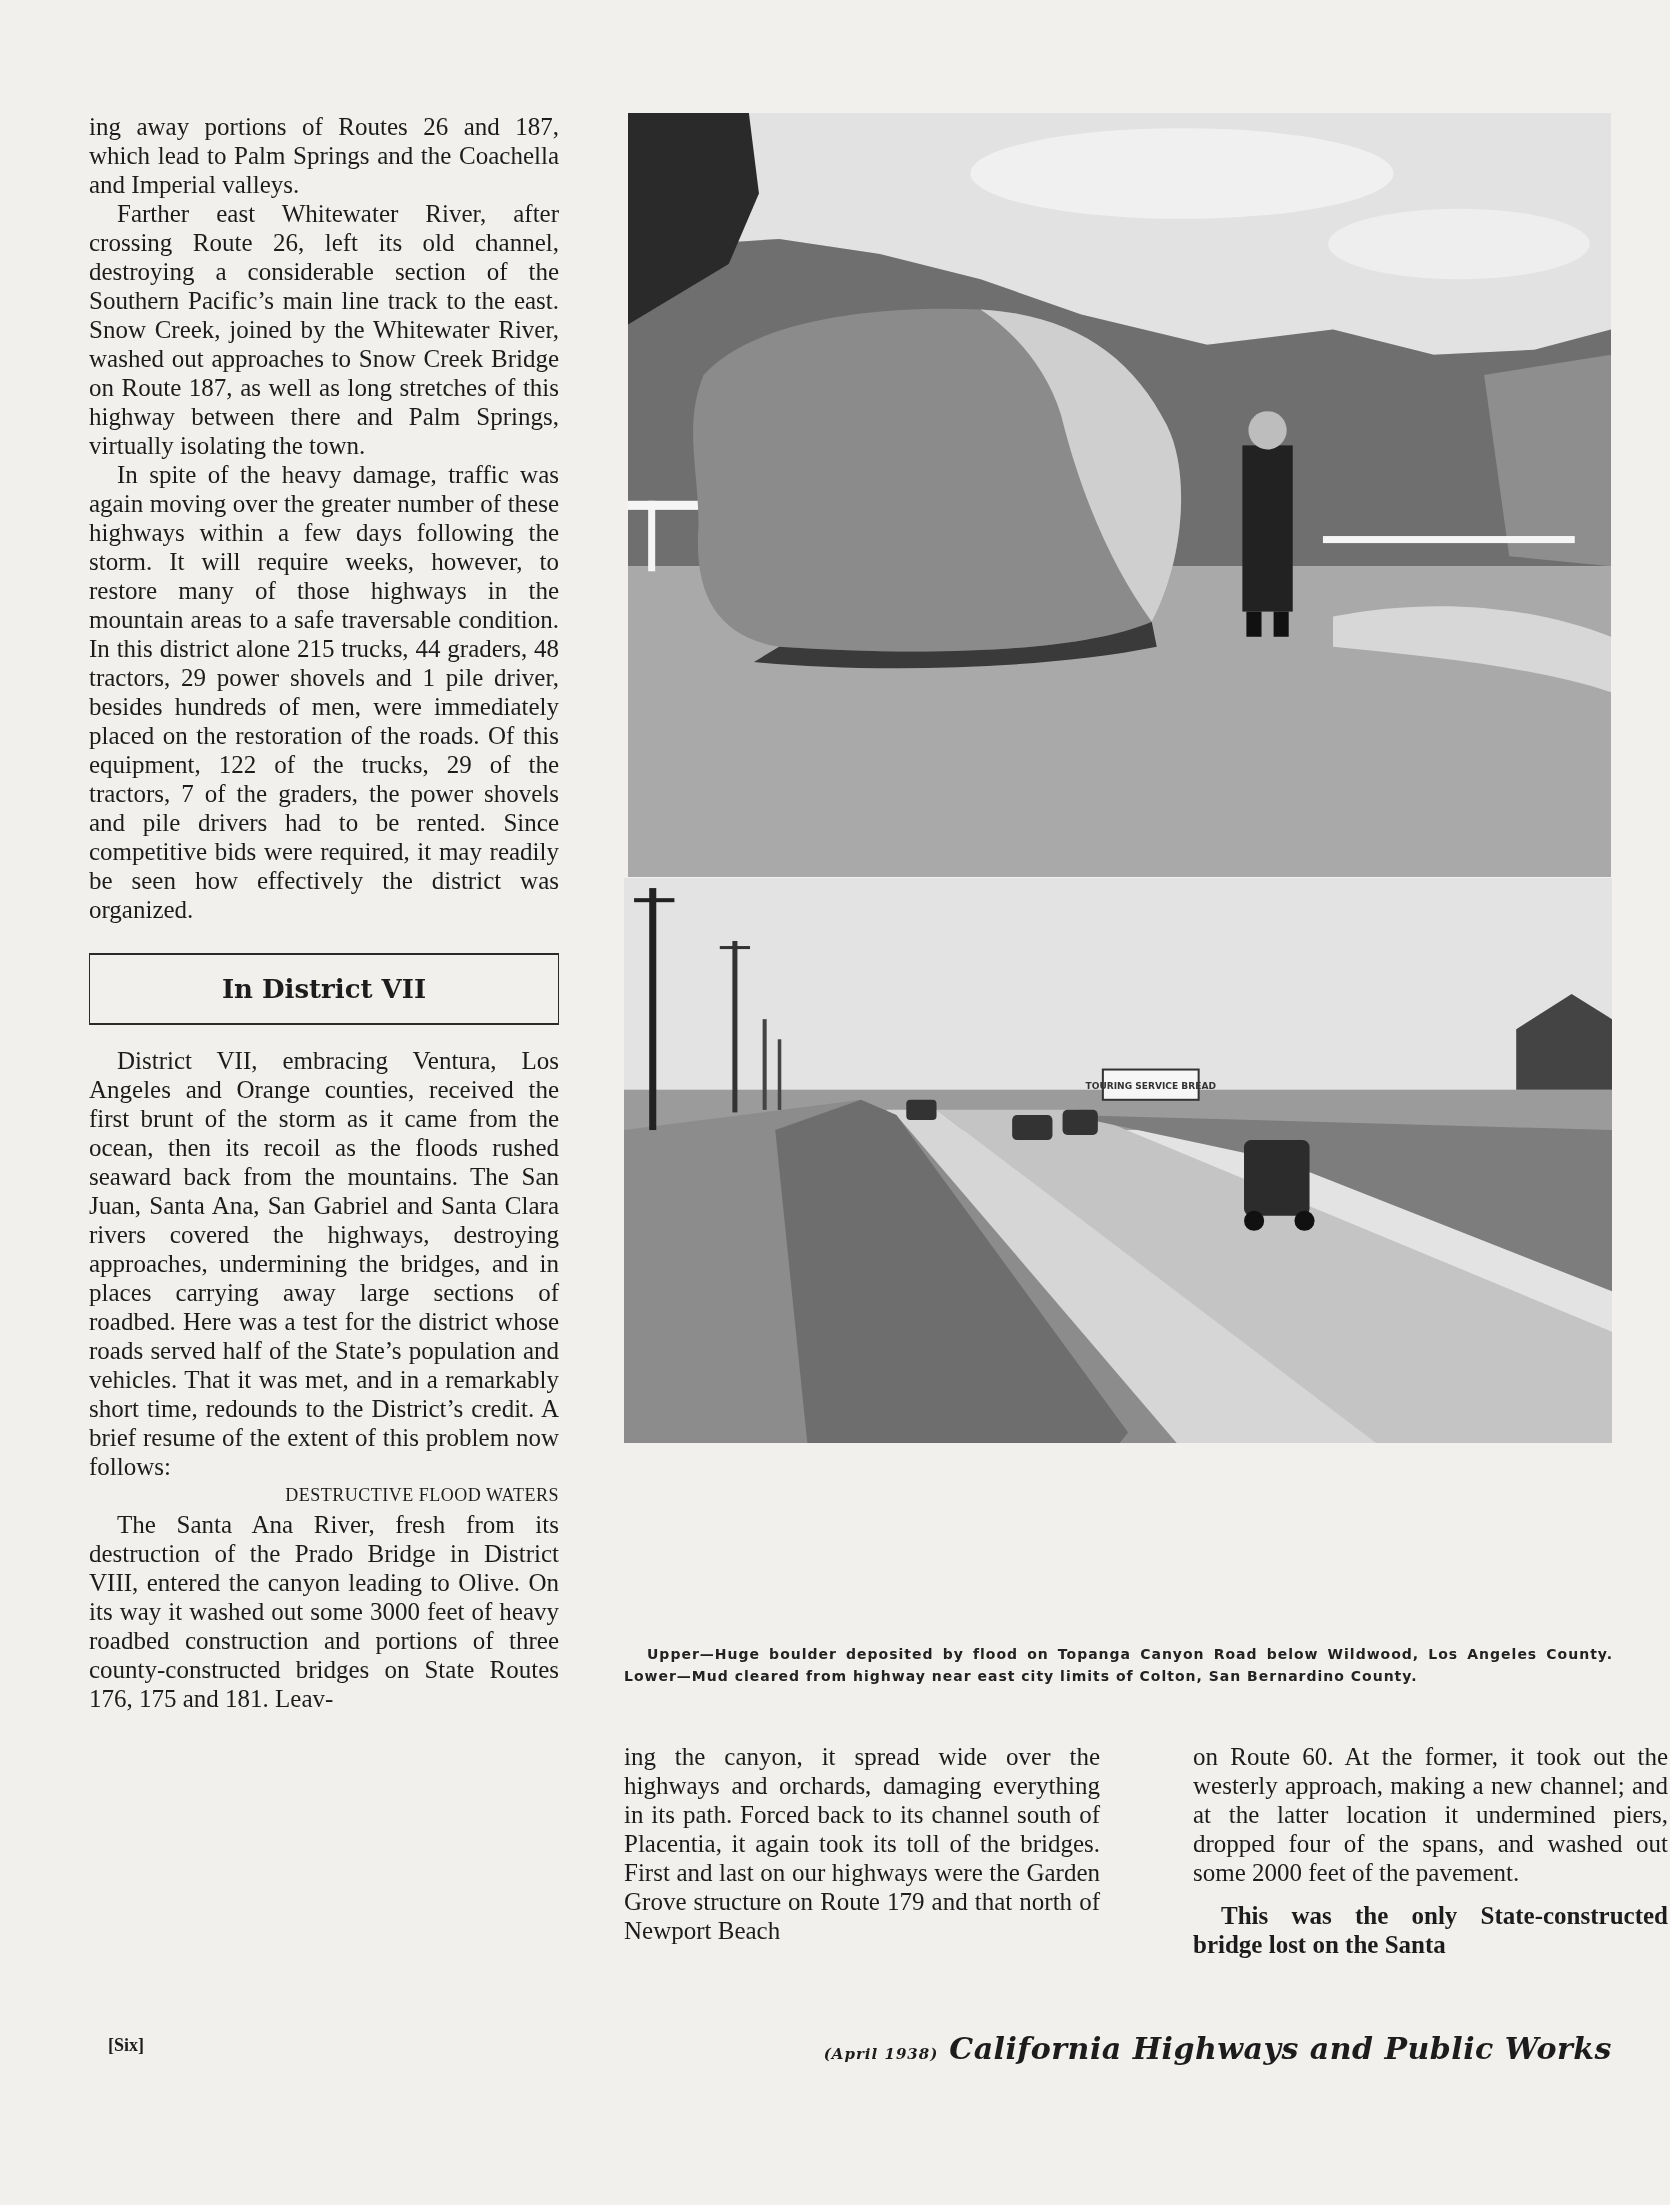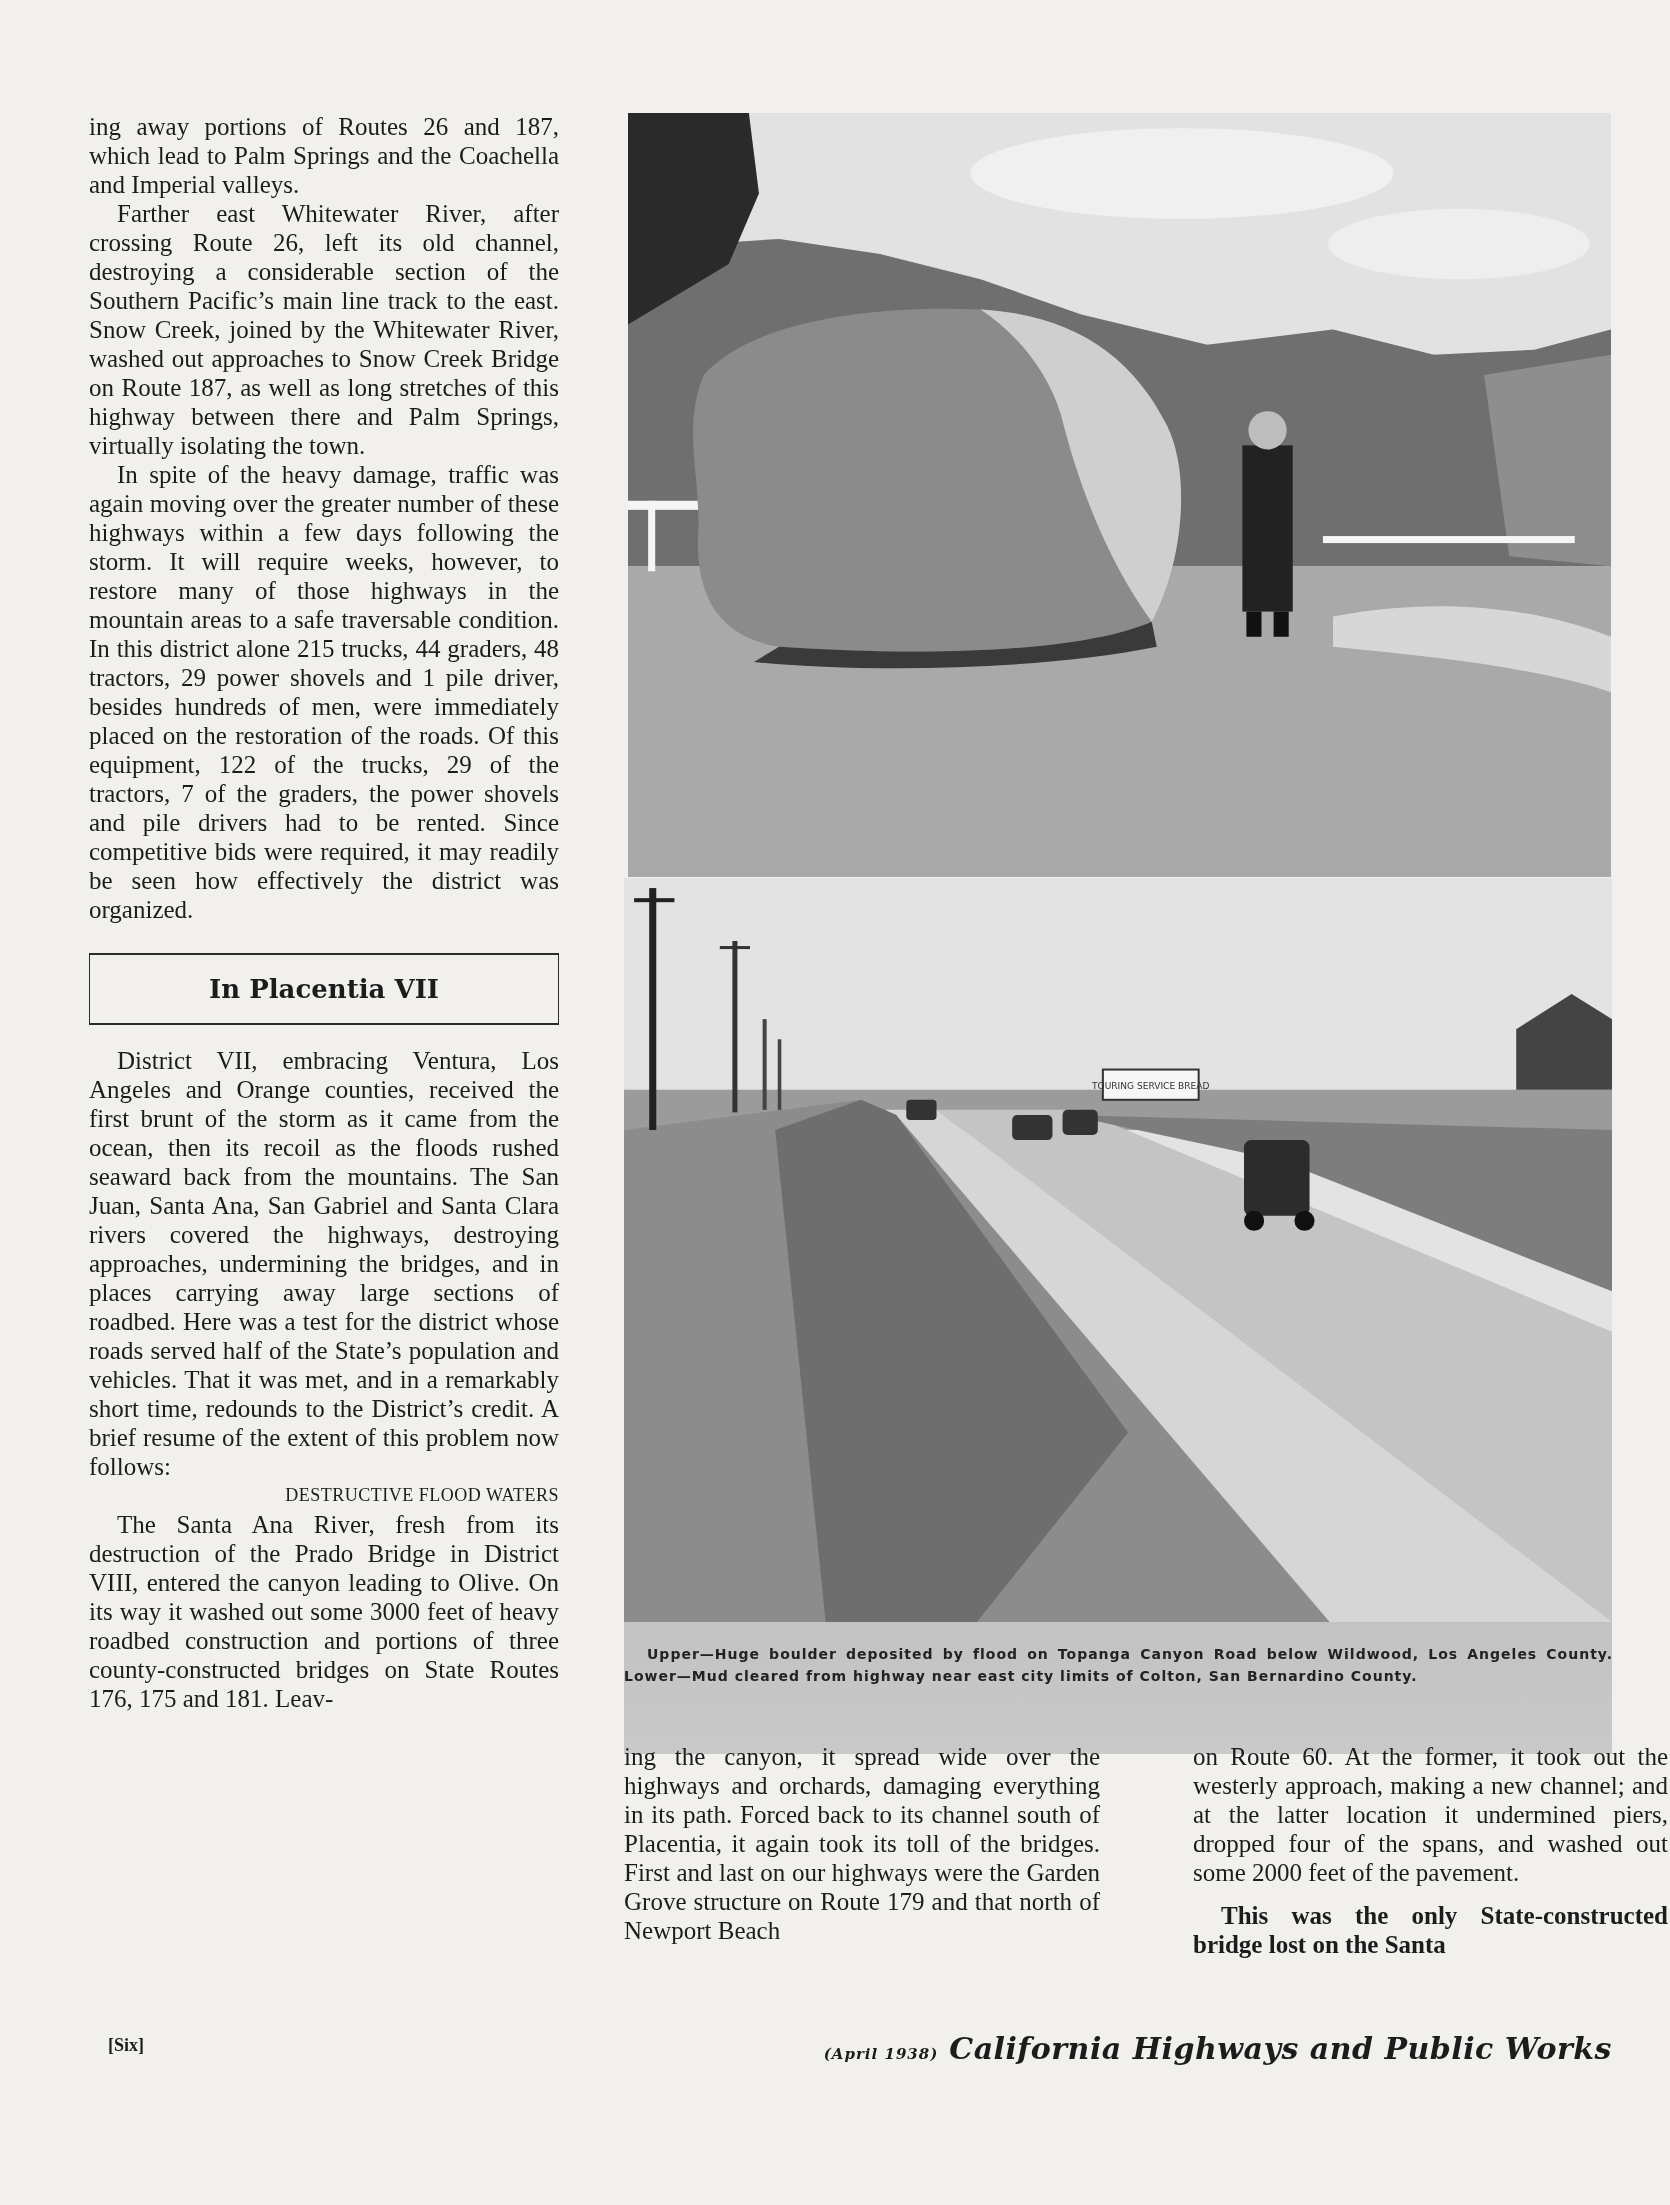--- a/index.html
+++ b/index.html
@@ -20,21 +20,21 @@
     border-left:1.5px solid #2a2a2a; border-right:1.5px solid #2a2a2a;
     display:flex; align-items:center; justify-content:center;
   }
   .box span { font-weight:bold; font-size:26px; font-family:"DejaVu Serif",serif; letter-spacing:0px; }
   .subhead { text-align:right; font-size:18px; letter-spacing:0.5px; margin:13px 0 7px 0; text-indent:0 !important; }
   .bold { font-weight:bold; }
   .gap { height:14px; }
 
   .photo { position:absolute; overflow:hidden; }
   #photo-upper { left:628px; top:113px; width:983px; height:764px; background:linear-gradient(180deg,#d9d9d9 0%,#cfcfcf 25%,#8a8a8a 32%,#6d6d6d 60%,#9e9e9e 80%,#7c7c7c 100%); }
-  #photo-lower { left:624px; top:878px; width:988px; height:876px; background:linear-gradient(180deg,#e6e6e6 0%,#dcdcdc 28%,#9a9a9a 33%,#b5b5b5 55%,#c9c9c9 100%); }
+  #photo-lower { left:624px; top:878px; width:988px; height:565px; background:linear-gradient(180deg,#e6e6e6 0%,#dcdcdc 28%,#9a9a9a 33%,#b5b5b5 55%,#c9c9c9 100%);font-weight:bold; }
 
   #caption {
     position:absolute; left:624px; top:1643px; width:989px;
     font-family:"DejaVu Sans","Liberation Sans",sans-serif; font-weight:bold;
     font-size:14px; line-height:22px; text-align:justify; letter-spacing:1px;
     color:#222;
   }
   #caption .ind { display:inline-block; width:23px; }
 
   #footer-page { position:absolute; left:108px; top:2035px; font-size:18px; font-weight:bold; font-family:Liberation Serif, serif; }
@@ -42,21 +42,21 @@
   #footer-title .date { font-size:15px; font-weight:bold; letter-spacing:1px; }
 </style>
 </head>
 <body>
 
 <div id="col-left" class="col">
   <p class="noindent">ing away portions of Routes 26 and 187, which lead to Palm Springs and the Coachella and Imperial valleys.</p>
   <p>Farther east Whitewater River, after crossing Route 26, left its old channel, destroying a considerable section of the Southern Pacific’s main line track to the east. Snow Creek, joined by the Whitewater River, washed out approaches to Snow Creek Bridge on Route 187, as well as long stretches of this highway between there and Palm Springs, virtually isolating the town.</p>
   <p>In spite of the heavy damage, traffic was again moving over the greater number of these highways within a few days following the storm. It will require weeks, however, to restore many of those highways in the mountain areas to a safe traversable condition. In this district alone 215 trucks, 44 graders, 48 tractors, 29 power shovels and 1 pile driver, besides hundreds of men, were immediately placed on the restoration of the roads. Of this equipment, 122 of the trucks, 29 of the tractors, 7 of the graders, the power shovels and pile drivers had to be rented. Since competitive bids were required, it may readily be seen how effectively the district was organized.</p>
   <div class="box">
-    <span>In Placentia VII</span>
+    <span>In District VII</span>
   </div>
   <p>District VII, embracing Ventura, Los Angeles and Orange counties, received the first brunt of the storm as it came from the ocean, then its recoil as the floods rushed seaward back from the mountains. The San Juan, Santa Ana, San Gabriel and Santa Clara rivers covered the highways, destroying approaches, undermining the bridges, and in places carrying away large sections of roadbed. Here was a test for the district whose roads served half of the State’s population and vehicles. That it was met, and in a remarkably short time, redounds to the District’s credit. A brief resume of the extent of this problem now follows:</p>
   <p class="subhead">DESTRUCTIVE FLOOD WATERS</p>
   <p>The Santa Ana River, fresh from its destruction of the Prado Bridge in District VIII, entered the canyon leading to Olive. On its way it washed out some 3000 feet of heavy roadbed construction and portions of three county-constructed bridges on State Routes 176, 175 and 181. Leav-</p>
 </div>
 
 <div id="photo-upper" class="photo" title="Huge boulder deposited by flood on Topanga Canyon Road, man standing beside it">
   <svg width="983" height="764" viewBox="0 0 1952 1517">
     <rect x="0" y="0" width="1952" height="1517" fill="#c9c9c9"></rect>
     <path d="M0 0 H1952 V430 L1800 470 L1600 480 L1400 430 L1150 460 L900 400 L700 330 L500 280 L300 250 L150 260 L0 300 Z" fill="#e2e2e2"></path>

